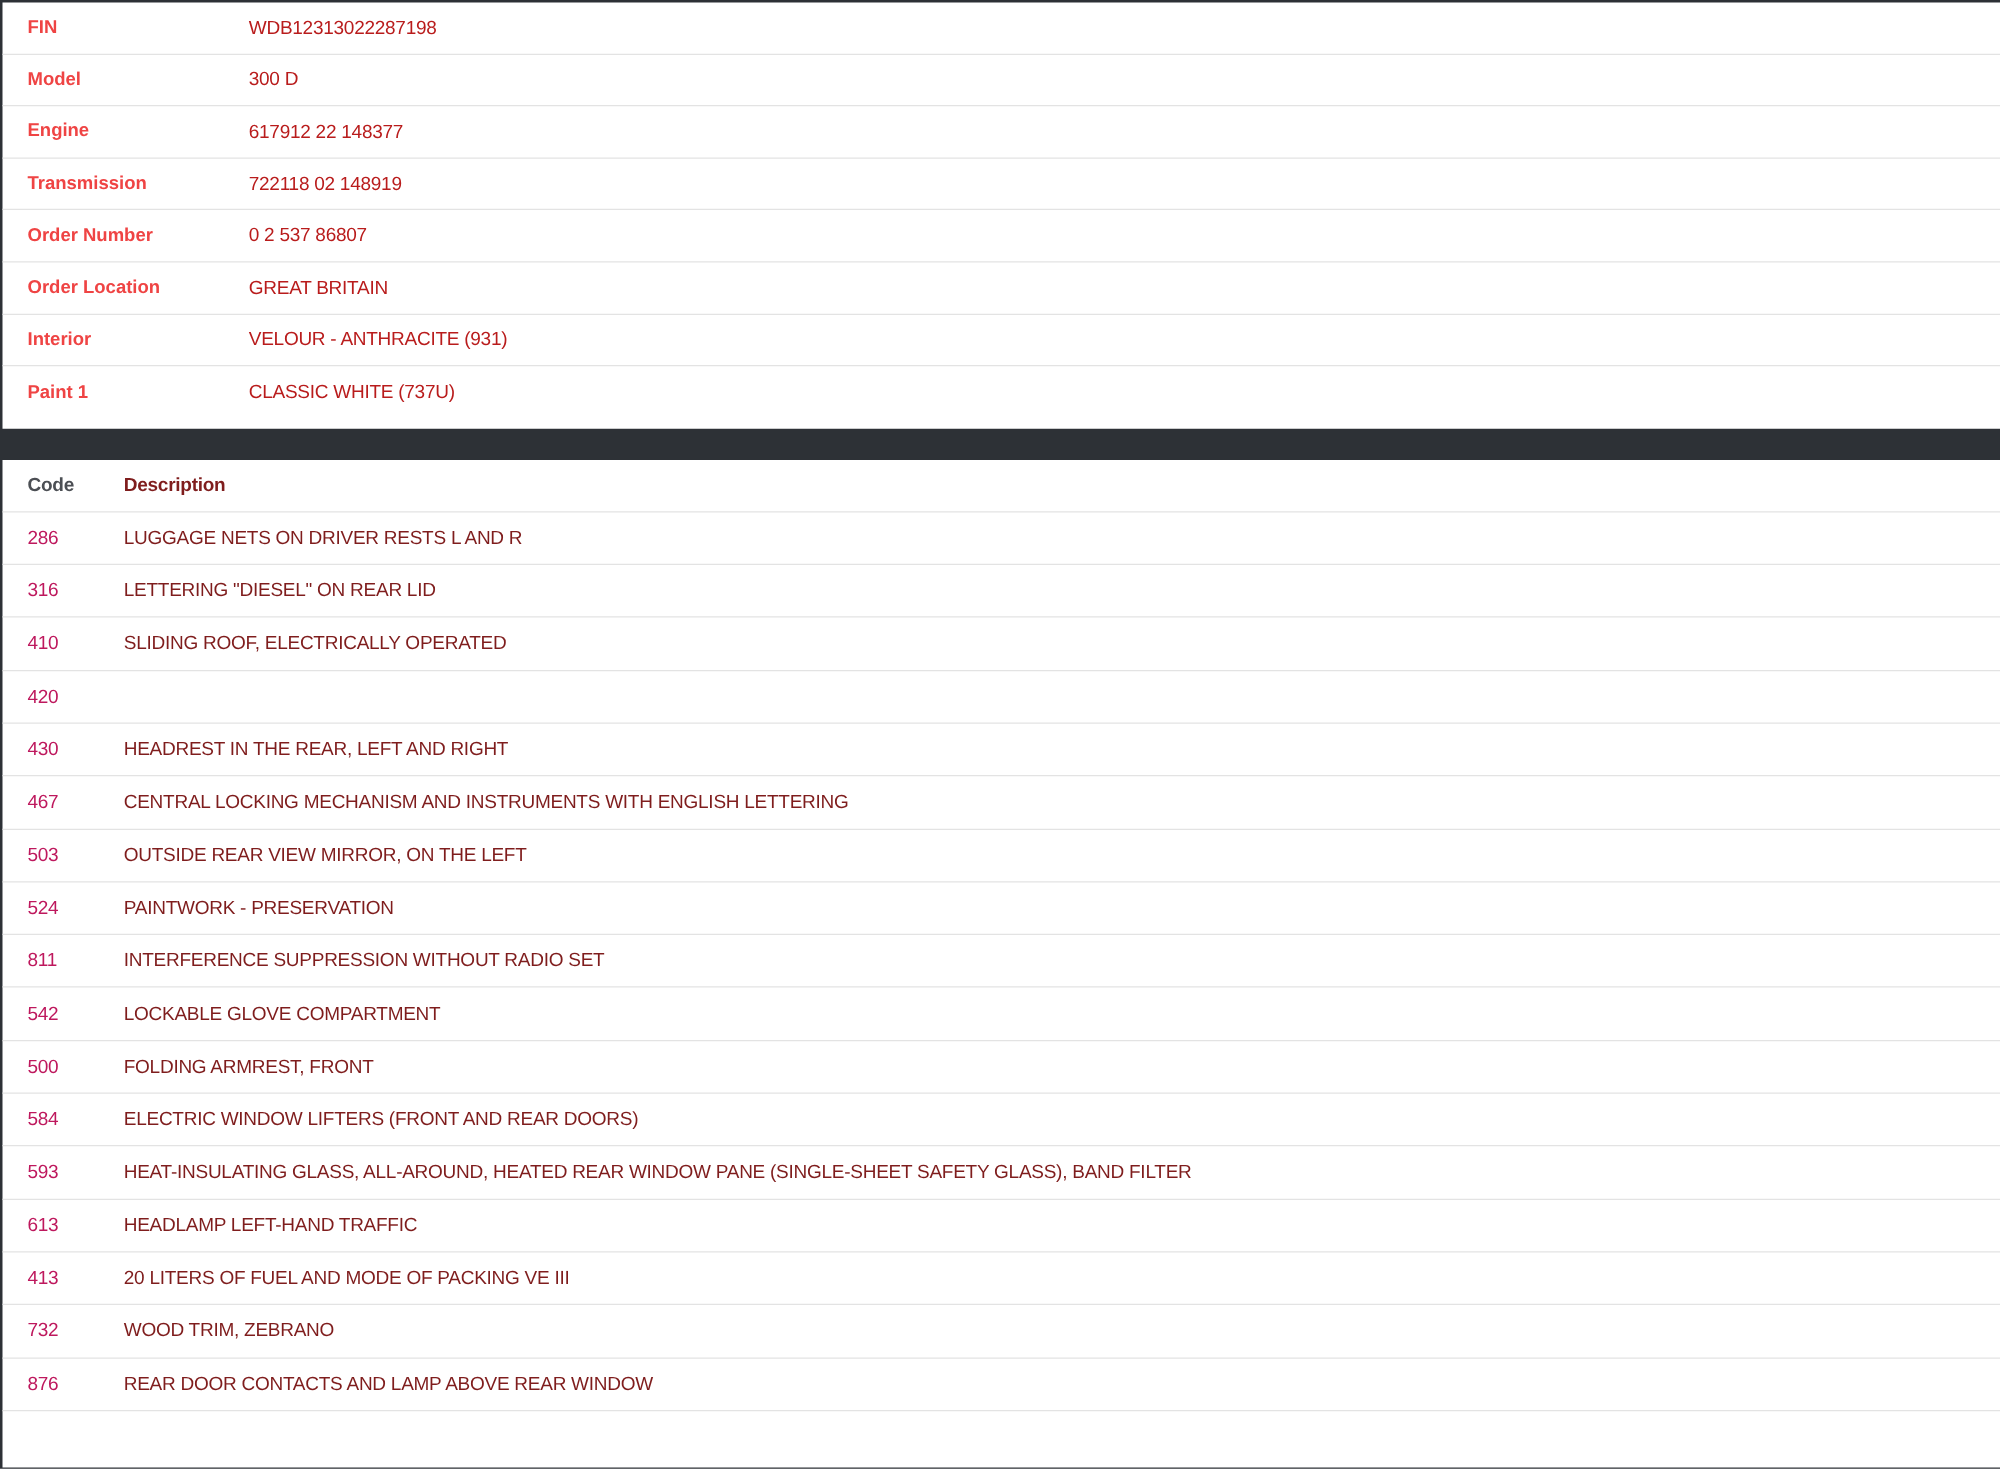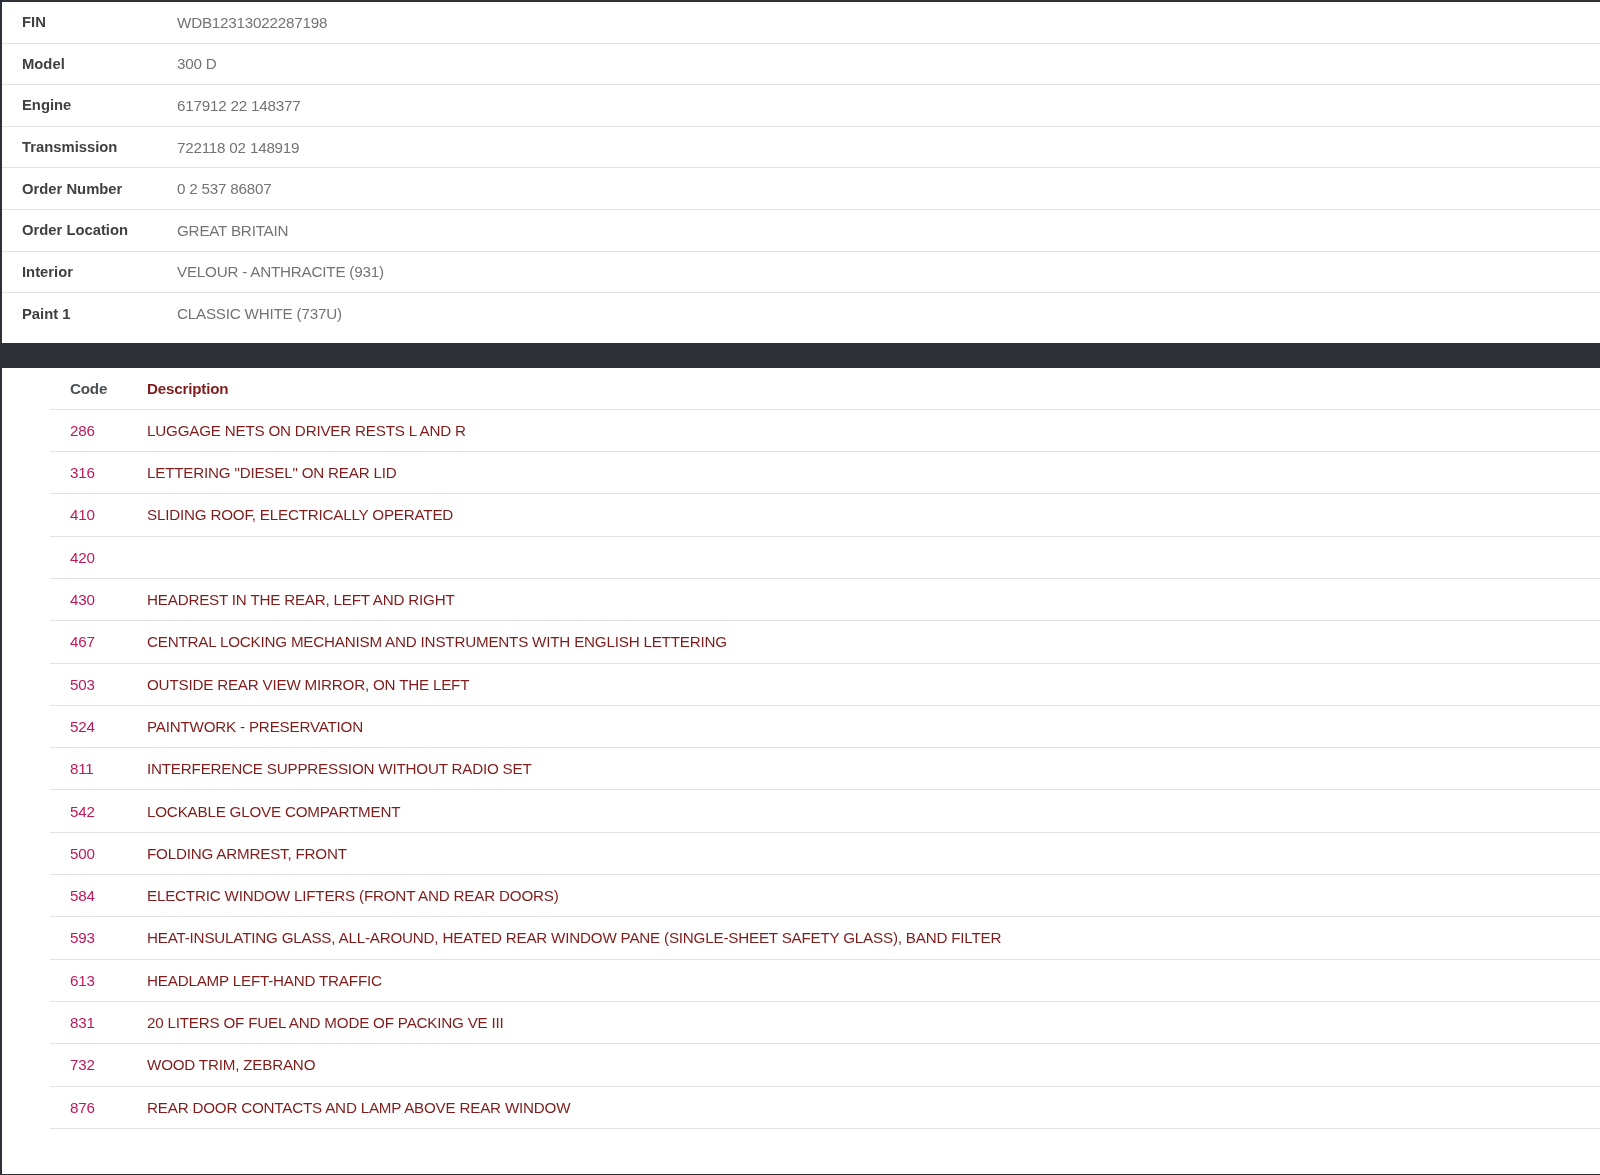--- a/index.html
+++ b/index.html
@@ -16,42 +16,42 @@
     width: 1598px;
     box-sizing: border-box;
   }
   .info-card {
     margin-top: 2px;
     padding-bottom: 8px;
   }
   .codes-card {
     margin-top: 25px;
     min-height: 806px;
-    padding-left: 48px;
   }
   .row {
     display: flex;
     align-items: center;
     box-sizing: border-box;
     padding-left: 20px;
   }
   .info-row { height: 41.6px; }
   .info-row:not(:last-child) { border-bottom: 1px solid #e3e3e3; }
   .label-cell {
     width: 155px;
     flex: 0 0 155px;
-    color: #404040;
+    color: #ef4444;
     font-weight: 600;
     font-size: 14.8px;
   }
   .value-cell {
     flex: 1;
-    color: #737373;
+    color: #b91c1c;
     font-size: 15.2px;
     letter-spacing: -0.2px;
+    margin-left: 22px;
   }
   .header-row {
     height: 42px;
     border-bottom: 1px solid #e3e3e3;
   }
   .header-cell {
     color: #4c4f54;
     font-weight: 600;
     font-size: 14.8px;
   }
@@ -189,21 +189,21 @@
     <div class="desc-cell">HEAT-INSULATING GLASS, ALL-AROUND, HEATED REAR WINDOW PANE (SINGLE-SHEET SAFETY GLASS), BAND FILTER</div>
   </div>
 
   <div class="row code-row">
     <div class="code-cell">613</div>
     <div class="desc-cell">HEADLAMP LEFT-HAND TRAFFIC</div>
   </div>
 
 
   <div class="row code-row">
-    <div class="code-cell">831</div>
+    <div class="code-cell">413</div>
     <div class="desc-cell">20 LITERS OF FUEL AND MODE OF PACKING VE III</div>
   </div>
 
   <div class="row code-row">
     <div class="code-cell">732</div>
     <div class="desc-cell">WOOD TRIM, ZEBRANO</div>
   </div>
 
   <div class="row code-row">
     <div class="code-cell">876</div>

